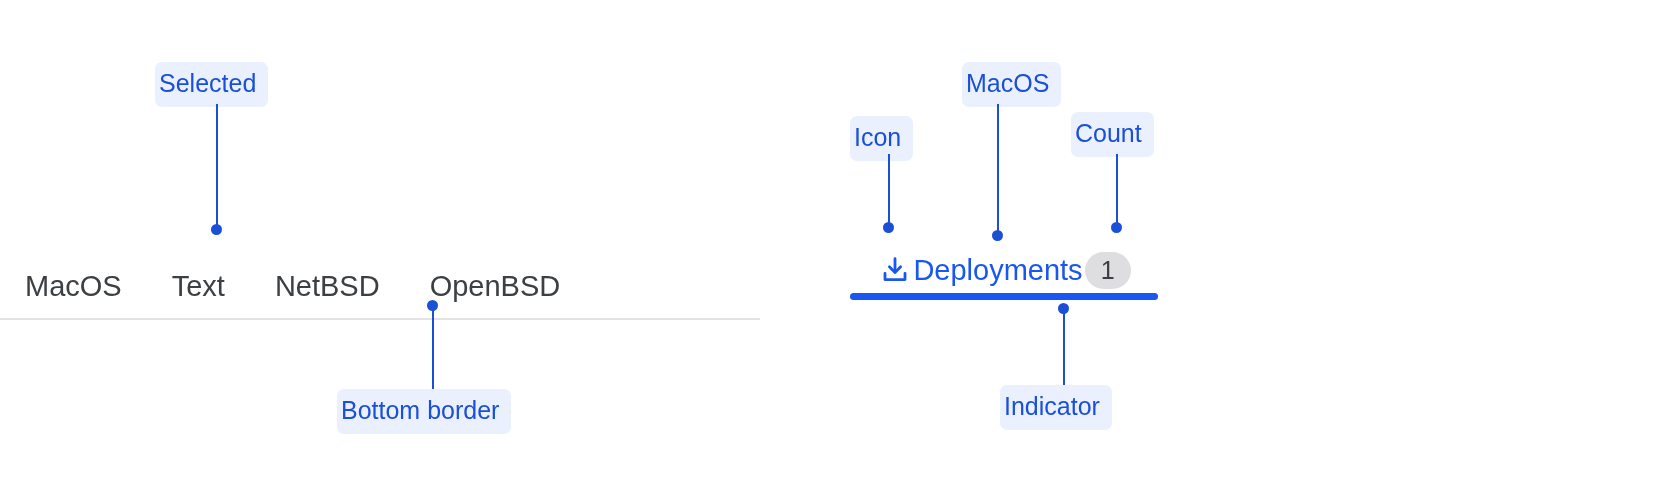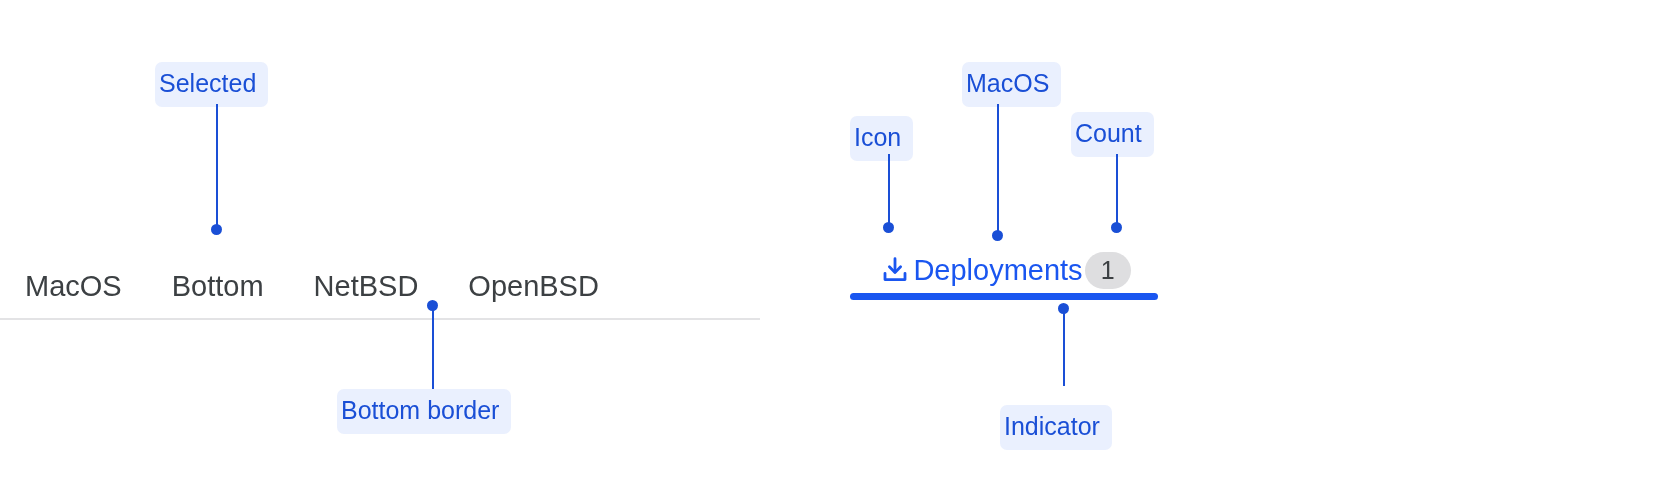--- a/index.html
+++ b/index.html
@@ -149,21 +149,21 @@
   }
 </style>
 </head>
 <body>
 
 <div class="stage">
 
   <div id="os-tabbar">
     <div id="os-tablist">
       <button class="os-tab">MacOS</button>
-      <button class="os-tab">Bottom</button>
+      <button class="os-tab">Text</button>
       <button class="os-tab">NetBSD</button>
       <button class="os-tab">OpenBSD</button>
     </div>
   </div>
 
   <div class="anno-badge" style="left:155px; top:62px;">Selected</div>
   <div class="anno-line" style="left:216px; top:104px; height:126px;"></div>
   <div class="anno-dot" style="left:211px; top:224px;"></div>
 
   <div class="anno-dot" style="left:427px; top:300px;"></div>
@@ -190,15 +190,15 @@
   <div class="anno-badge" style="left:962px; top:62px;">MacOS</div>
   <div class="anno-line" style="left:997px; top:104px; height:128px;"></div>
   <div class="anno-dot" style="left:992px; top:230px;"></div>
 
   <div class="anno-badge" style="left:1071px; top:112px;text-align:center;">Count</div>
   <div class="anno-line" style="left:1116px; top:154px; height:74px;"></div>
   <div class="anno-dot" style="left:1111px; top:222px;"></div>
 
   <div class="anno-dot" style="left:1058px; top:303px;"></div>
   <div class="anno-line" style="left:1063px; top:309px; height:77px;"></div>
-  <div class="anno-badge" style="left:1000px; top:385px;margin-top:20px;">Indicator</div>
+  <div class="anno-badge" style="left:1000px; top:385px;">Indicator</div>
 
 </div>
 
 </body></html>

